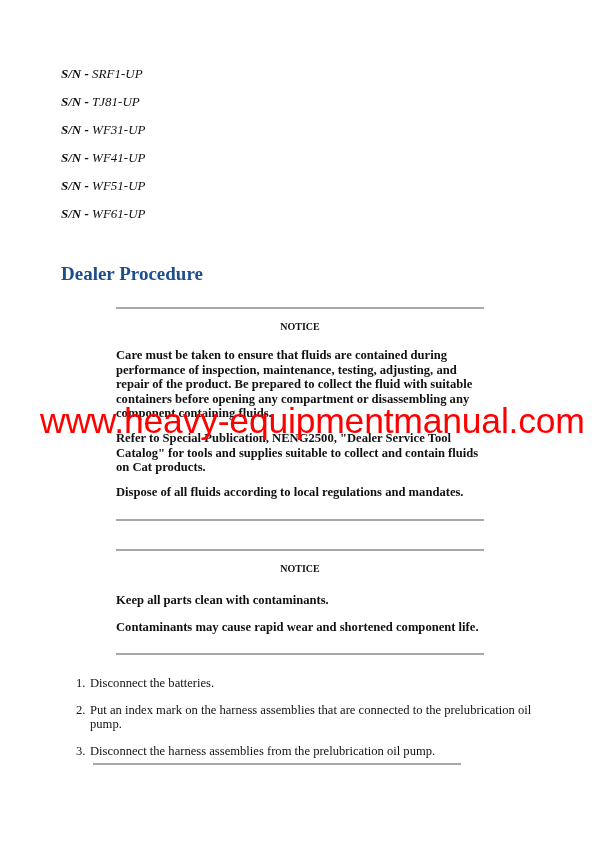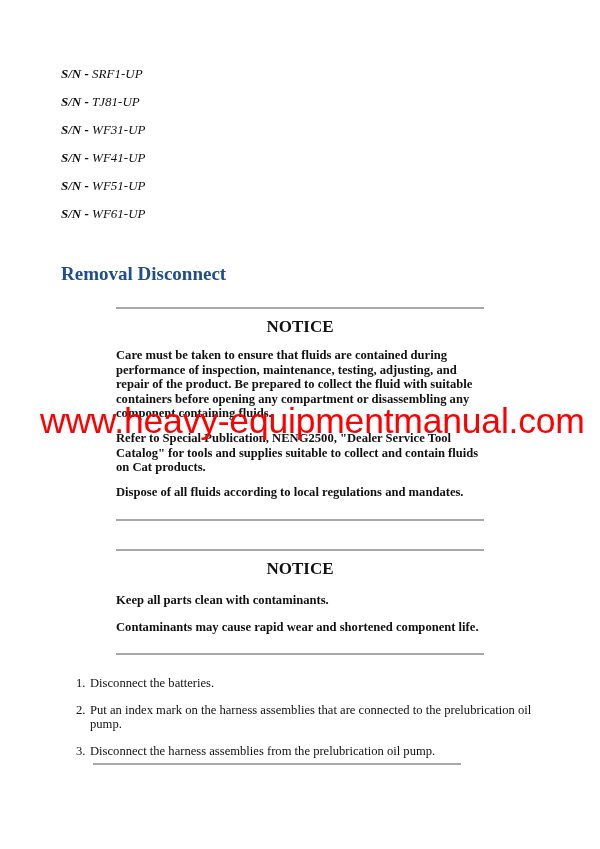--- a/index.html
+++ b/index.html
@@ -45,21 +45,21 @@
       position: absolute;
       height: 0;
       border-top: 2px solid #a8a8a8;
     }
     .notice-title {
       position: absolute;
       left: 116px;
       width: 368px;
       text-align: center;
       font-weight: bold;
-      font-size: 17px;
+      font-size: 10px;
       line-height: 16px;
     }
     .notice-para {
       position: absolute;
       left: 116px;
       width: 372px;
       font-weight: bold;
       font-size: 12.6px;
       line-height: 14.6px;
       margin: 0;
@@ -102,21 +102,21 @@
 
 <ul class="sn-list">
   <li class="sn-item"><span class="sn-label">S/N</span><span class="sn-label"> - </span><span>SRF1-UP</span></li>
   <li class="sn-item"><span class="sn-label">S/N</span><span class="sn-label"> - </span><span>TJ81-UP</span></li>
   <li class="sn-item"><span class="sn-label">S/N</span><span class="sn-label"> - </span><span>WF31-UP</span></li>
   <li class="sn-item"><span class="sn-label">S/N</span><span class="sn-label"> - </span><span>WF41-UP</span></li>
   <li class="sn-item"><span class="sn-label">S/N</span><span class="sn-label"> - </span><span>WF51-UP</span></li>
   <li class="sn-item"><span class="sn-label">S/N</span><span class="sn-label"> - </span><span>WF61-UP</span></li>
 </ul>
 
-<h2 class="section-title">Removal Disconnect</h2>
+<h2 class="section-title">Dealer Procedure</h2>
 
 <div class="rule" style="left:116px; top:307px; width:368px;"></div>
 <div class="notice-title" style="top:319px;">NOTICE</div>
 <p class="notice-para" style="top:348px;">Care must be taken to ensure that fluids are contained during performance of inspection, maintenance, testing, adjusting, and repair of the product. Be prepared to collect the fluid with suitable containers before opening any compartment or disassembling any component containing fluids.</p>
 <p class="notice-para" style="top:431px;font-family:Liberation Serif, serif;">Refer to Special Publication, NENG2500, "Dealer Service Tool Catalog" for tools and supplies suitable to collect and contain fluids on Cat products.</p>
 <p class="notice-para" style="top:485px;">Dispose of all fluids according to local regulations and mandates.</p>
 <div class="rule" style="left:116px; top:519px; width:368px;"></div>
 
 <div class="rule" style="left:116px; top:549px; width:368px;"></div>
 <div class="notice-title" style="top:561px;">NOTICE</div>

